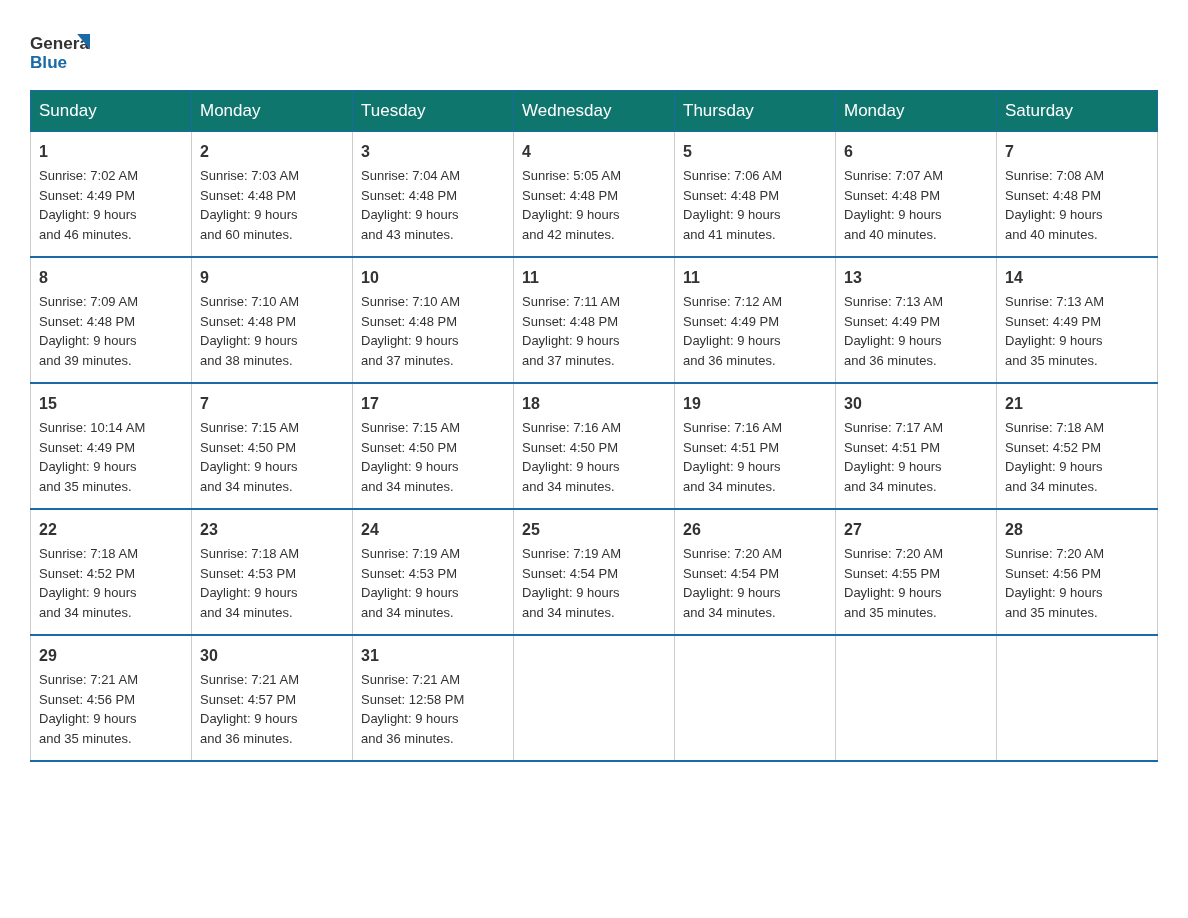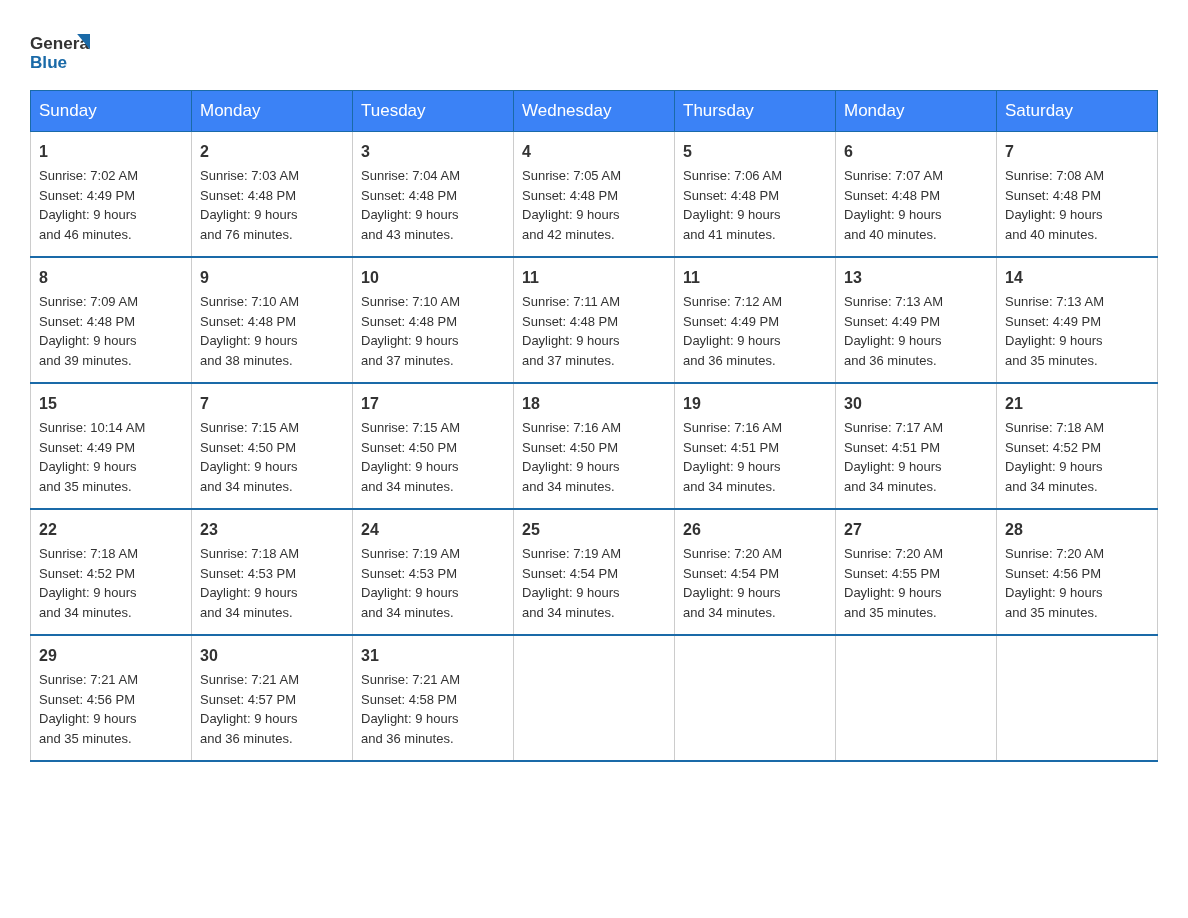--- a/index.html
+++ b/index.html
@@ -35,21 +35,21 @@
       font-size: 22px;
       color: #444;
       margin-top: 4px;
     }
     table {
       width: 100%;
       border-collapse: collapse;
       table-layout: fixed;
     }
     thead tr {
-      background-color: #3b82f6;
+      background-color: #0f766e;
     }
     thead th {
       color: #fff;
       font-size: 17px;
       font-weight: normal;
       padding: 10px 8px;
       text-align: left;
       border: 1px solid #1a6aa8;
     }
     tbody td {
@@ -114,23 +114,23 @@
         <th>Tuesday</th>
         <th>Wednesday</th>
         <th>Thursday</th>
         <th>Monday</th>
         <th>Saturday</th>
       </tr>
   </thead>
   <tbody id="calendar-body">
   <tr>
         <td><span class="day-num">1</span><span>Sunrise: 7:02 AM</span><br><span>Sunset: 4:49 PM</span><br><span>Daylight: 9 hours</span><br><span>and 46 minutes.</span></td>
-        <td><span class="day-num">2</span><span>Sunrise: 7:03 AM</span><br><span>Sunset: 4:48 PM</span><br><span>Daylight: 9 hours</span><br><span>and 76 minutes.</span></td>
+        <td><span class="day-num">2</span><span>Sunrise: 7:03 AM</span><br><span>Sunset: 4:48 PM</span><br><span>Daylight: 9 hours</span><br><span>and 60 minutes.</span></td>
         <td><span class="day-num">3</span><span>Sunrise: 7:04 AM</span><br><span>Sunset: 4:48 PM</span><br><span>Daylight: 9 hours</span><br><span>and 43 minutes.</span></td>
-        <td><span class="day-num">4</span><span>Sunrise: 7:05 AM</span><br><span>Sunset: 4:48 PM</span><br><span>Daylight: 9 hours</span><br><span>and 42 minutes.</span></td>
+        <td><span class="day-num">4</span><span>Sunrise: 5:05 AM</span><br><span>Sunset: 4:48 PM</span><br><span>Daylight: 9 hours</span><br><span>and 42 minutes.</span></td>
         <td><span class="day-num">5</span><span>Sunrise: 7:06 AM</span><br><span>Sunset: 4:48 PM</span><br><span>Daylight: 9 hours</span><br><span>and 41 minutes.</span></td>
         <td><span class="day-num">6</span><span>Sunrise: 7:07 AM</span><br><span>Sunset: 4:48 PM</span><br><span>Daylight: 9 hours</span><br><span>and 40 minutes.</span></td>
         <td><span class="day-num">7</span><span>Sunrise: 7:08 AM</span><br><span>Sunset: 4:48 PM</span><br><span>Daylight: 9 hours</span><br><span>and 40 minutes.</span></td>
       </tr>
       <tr>
         <td><span class="day-num">8</span><span>Sunrise: 7:09 AM</span><br><span>Sunset: 4:48 PM</span><br><span>Daylight: 9 hours</span><br><span>and 39 minutes.</span></td>
         <td><span class="day-num">9</span><span>Sunrise: 7:10 AM</span><br><span>Sunset: 4:48 PM</span><br><span>Daylight: 9 hours</span><br><span>and 38 minutes.</span></td>
         <td><span class="day-num">10</span><span>Sunrise: 7:10 AM</span><br><span>Sunset: 4:48 PM</span><br><span>Daylight: 9 hours</span><br><span>and 37 minutes.</span></td>
         <td><span class="day-num">11</span><span>Sunrise: 7:11 AM</span><br><span>Sunset: 4:48 PM</span><br><span>Daylight: 9 hours</span><br><span>and 37 minutes.</span></td>
         <td><span class="day-num">11</span><span>Sunrise: 7:12 AM</span><br><span>Sunset: 4:49 PM</span><br><span>Daylight: 9 hours</span><br><span>and 36 minutes.</span></td>
@@ -151,20 +151,20 @@
         <td><span class="day-num">23</span><span>Sunrise: 7:18 AM</span><br><span>Sunset: 4:53 PM</span><br><span>Daylight: 9 hours</span><br><span>and 34 minutes.</span></td>
         <td><span class="day-num">24</span><span>Sunrise: 7:19 AM</span><br><span>Sunset: 4:53 PM</span><br><span>Daylight: 9 hours</span><br><span>and 34 minutes.</span></td>
         <td><span class="day-num">25</span><span>Sunrise: 7:19 AM</span><br><span>Sunset: 4:54 PM</span><br><span>Daylight: 9 hours</span><br><span>and 34 minutes.</span></td>
         <td><span class="day-num">26</span><span>Sunrise: 7:20 AM</span><br><span>Sunset: 4:54 PM</span><br><span>Daylight: 9 hours</span><br><span>and 34 minutes.</span></td>
         <td><span class="day-num">27</span><span>Sunrise: 7:20 AM</span><br><span>Sunset: 4:55 PM</span><br><span>Daylight: 9 hours</span><br><span>and 35 minutes.</span></td>
         <td><span class="day-num">28</span><span>Sunrise: 7:20 AM</span><br><span>Sunset: 4:56 PM</span><br><span>Daylight: 9 hours</span><br><span>and 35 minutes.</span></td>
       </tr>
       <tr>
         <td><span class="day-num">29</span><span>Sunrise: 7:21 AM</span><br><span>Sunset: 4:56 PM</span><br><span>Daylight: 9 hours</span><br><span>and 35 minutes.</span></td>
         <td><span class="day-num">30</span><span>Sunrise: 7:21 AM</span><br><span>Sunset: 4:57 PM</span><br><span>Daylight: 9 hours</span><br><span>and 36 minutes.</span></td>
-        <td><span class="day-num">31</span><span>Sunrise: 7:21 AM</span><br><span>Sunset: 4:58 PM</span><br><span>Daylight: 9 hours</span><br><span>and 36 minutes.</span></td>
+        <td><span class="day-num">31</span><span>Sunrise: 7:21 AM</span><br><span>Sunset: 12:58 PM</span><br><span>Daylight: 9 hours</span><br><span>and 36 minutes.</span></td>
         <td class="empty-cell"></td>
         <td class="empty-cell"></td>
         <td class="empty-cell"></td>
         <td class="empty-cell"></td>
       </tr>
     </tbody>
 </table>
 
 </body></html>

